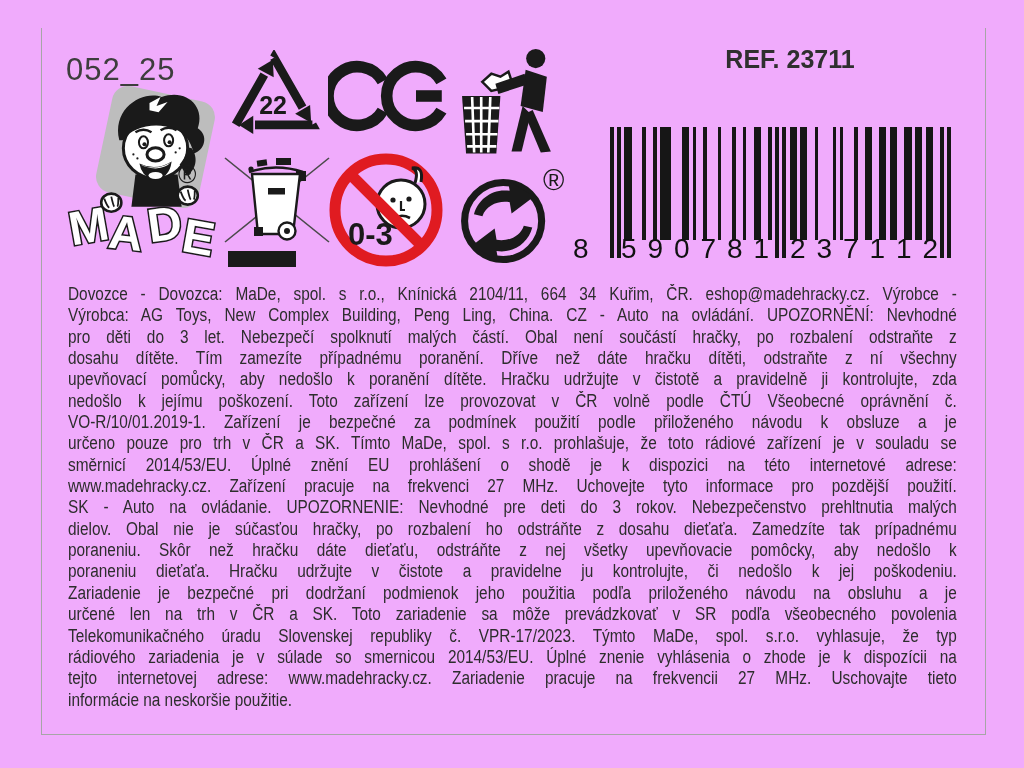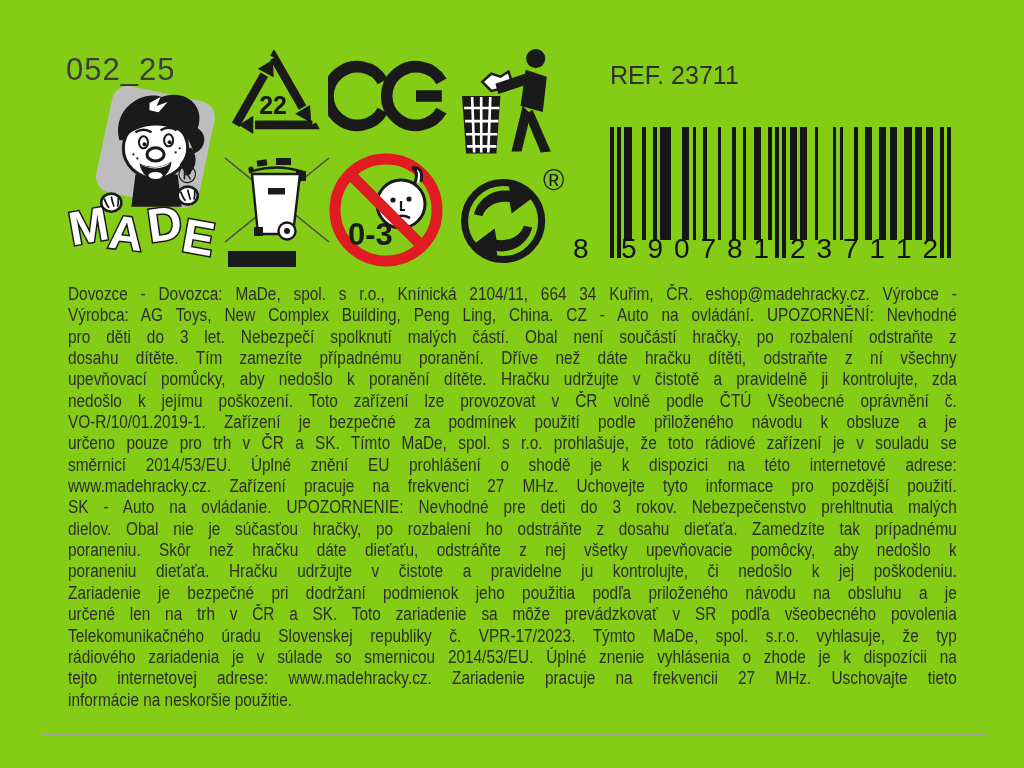--- a/index.html
+++ b/index.html
@@ -1,23 +1,23 @@
 <!DOCTYPE html>
 <html><head>
 <meta charset="utf-8">
 <title>Label</title>
 <style>
   html,body{margin:0;padding:0;background:#fff;}
-  .canvas{position:relative;width:1024px;height:768px;background:#84cc16;overflow:hidden;
+  .canvas{position:relative;width:1024px;height:768px;background:#f0abfc;overflow:hidden;
           font-family:"Liberation Sans",sans-serif;}
   .frame{position:absolute;left:41px;top:28px;width:943px;height:706px;
          border-left:1px solid #a6a6a6;border-right:1px solid #a6a6a6;border-bottom:1px solid #a6a6a6;}
   .print-code{position:absolute;left:66px;top:52px;font-size:31px;color:#3d3d3d;letter-spacing:1px;}
-  .ref-block{position:absolute;left:610px;top:60px;width:360px;
-             font-size:25px;line-height:30px;color:#2f2f2f;}
+  .ref-block{position:absolute;left:610px;top:44px;width:360px;text-align:center;
+             font-size:25px;line-height:30px;color:#2f2f2f;font-weight:bold;}
   .icon{position:absolute;}
   .reg{position:absolute;color:#1c1c1c;}
   .reg-logo{left:178px;top:160px;font-size:25px;}
   .reg-gp{left:543px;top:164px;font-size:29px;}
   
   .bc{position:absolute;left:610px;top:127px;width:342px;height:142px;}
   .bc .bar{position:absolute;top:0;background:#161616;}
   .bc-first{position:absolute;left:-37px;top:106px;font-size:28px;color:#111;}
   .bc-group{position:absolute;top:106px;width:148px;display:flex;justify-content:space-between;
             font-size:28px;color:#111;}

